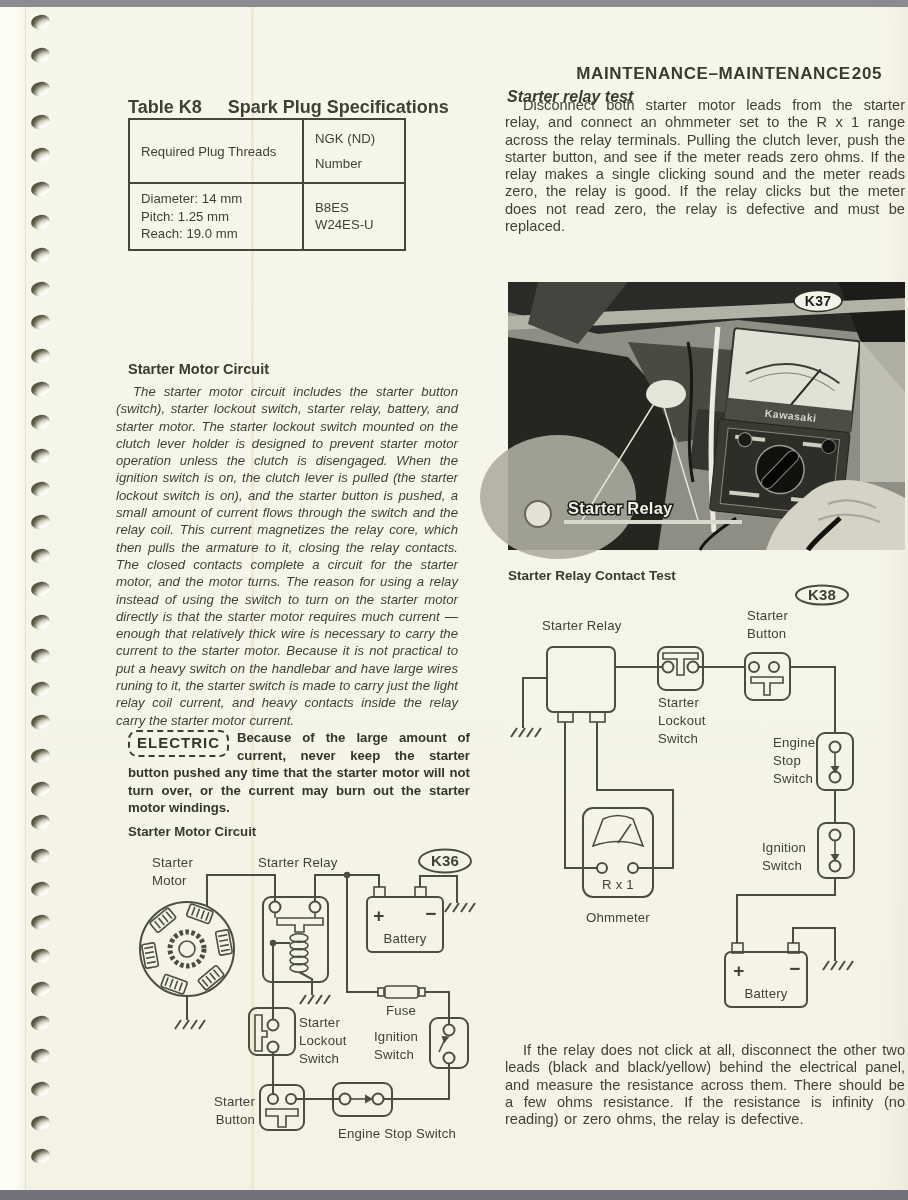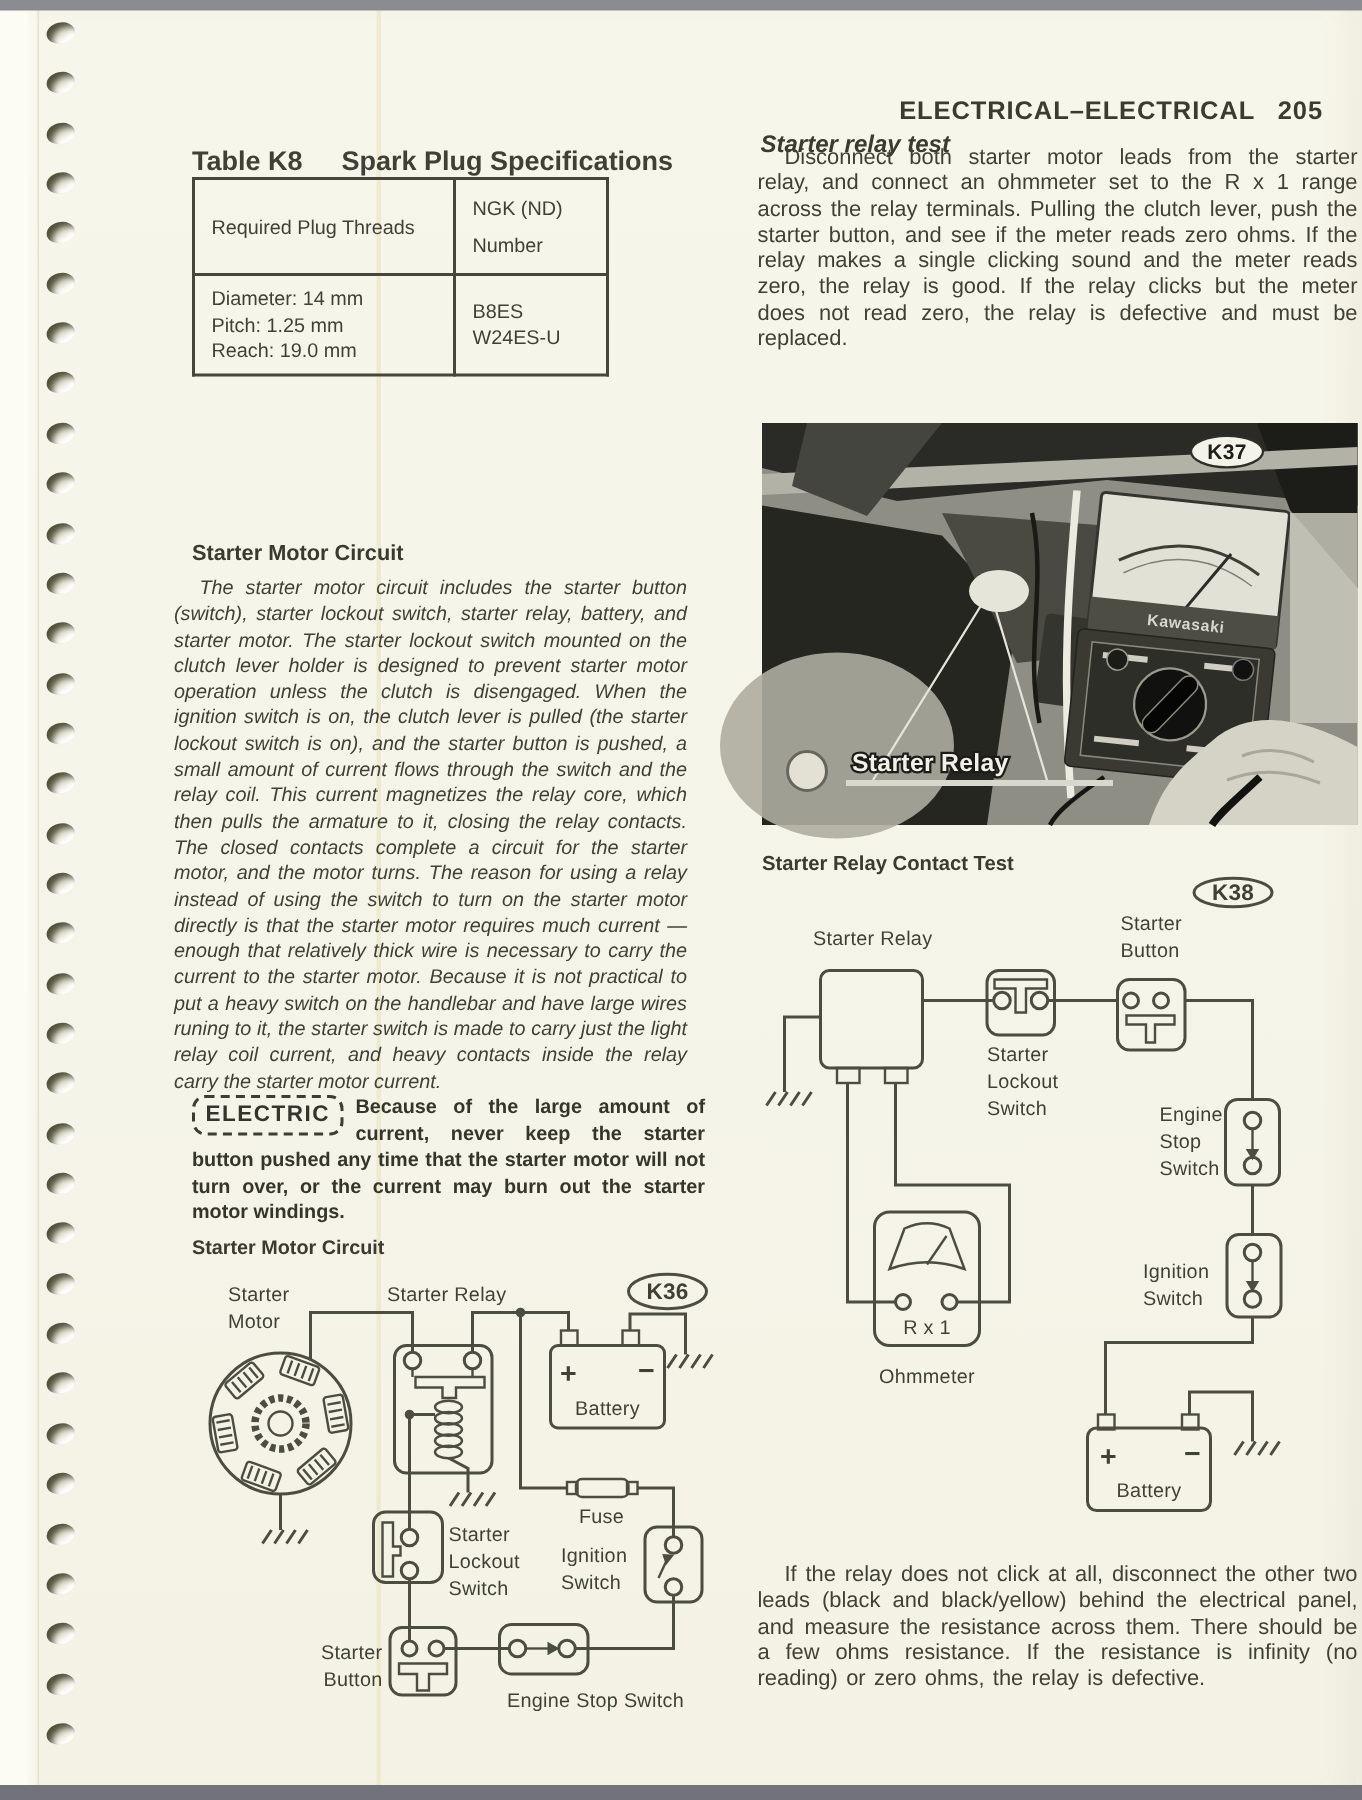--- a/index.html
+++ b/index.html
@@ -15,21 +15,21 @@
         box-shadow:inset -12px 0 20px rgba(90,90,60,.05);color:var(--ink);}
   .edge-strip{position:absolute;left:0;top:0;bottom:0;width:26px;
         background:linear-gradient(90deg,var(--page-edge) 65%,rgba(252,251,244,0));}
   .page-edge-line{position:absolute;left:25px;top:0;bottom:0;width:1px;background:#e4e1cd;}
   .crease{position:absolute;left:251px;top:0;bottom:0;width:3px;background:var(--crease);opacity:.8;}
   .hole{position:absolute;left:31px;width:19px;height:14px;border-radius:50%;background:#eceadb;
         box-shadow:inset 4px 5px 4px -1px rgba(70,72,50,.95),inset -2px -3px 3px rgba(255,255,255,.9);
         transform:rotate(-12deg);}
   .page-header{position:absolute;top:64px;left:505px;width:377px;text-align:right;
         font-weight:bold;font-size:17px;letter-spacing:.6px;color:#3a3c31;}
-  .page-header .page-num{margin-left:15px;}
+  .page-header .page-num{margin-left:1px;}
 
   
   .k8-caption{position:absolute;left:128px;top:97px;font-weight:bold;font-size:18px;}
   .k8-caption span{margin-right:26px;}
   .k8-table{position:absolute;left:128px;top:118px;width:278px;border-collapse:collapse;
         font-size:13.2px;color:var(--ink);}
   .k8-table td{border:2px solid #45473b;vertical-align:middle;padding:6px 8px 6px 11px;}
   .k8-table .c1{width:174px;}
   .k8-table .hdr2 div{line-height:25px;}
   .k8-table .body-lines div{line-height:17.5px;}
@@ -100,21 +100,21 @@
         <div class="hole" style="top: 948.8px;"></div>
         <div class="hole" style="top: 982.15px;"></div>
         <div class="hole" style="top: 1015.5px;"></div>
         <div class="hole" style="top: 1048.85px;"></div>
         <div class="hole" style="top: 1082.2px;"></div>
         <div class="hole" style="top: 1115.55px;"></div>
         <div class="hole" style="top: 1148.9px;"></div>
       </div>
 
     <div class="page-header">
-      <span>ELECTRICAL–ELECTRICAL</span><span class="page-num">205</span>
+      <span>MAINTENANCE–MAINTENANCE</span><span class="page-num">205</span>
     </div>
 
     <div class="k8-caption">
       <span>Table K8</span><span>Spark Plug Specifications</span>
     </div>
     <table class="k8-table">
       <tbody>
           <tr>
         <td class="c1">Required Plug Threads</td>
         <td class="hdr2">

